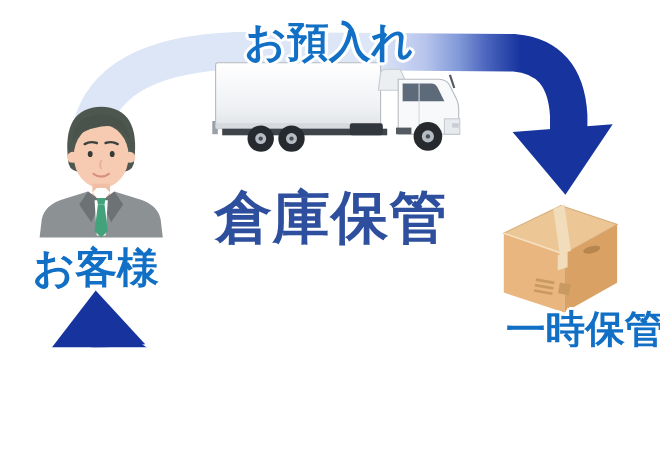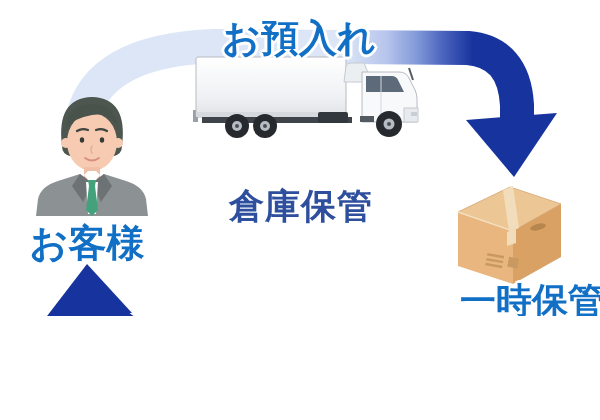--- a/index.html
+++ b/index.html
@@ -13,21 +13,21 @@
     position:absolute;font-weight:bold;white-space:nowrap;line-height:1;
     color:var(--label_blue,#1170c5);transform:translateX(-50%);
     text-shadow:-3px 0 0 #fff,3px 0 0 #fff,0 -3px 0 #fff,0 3px 0 #fff,
                 -2px -2px 0 #fff,2px -2px 0 #fff,-2px 2px 0 #fff,2px 2px 0 #fff;
   }
   .label-deposit{left:299px;top:19px;font-size:38px;}
   .label-customer{left:87px;top:224px;font-size:38px;}
   .label-temp{left:514px;top:283px;font-size:36px;margin-left:18px;}
   .label-withdraw{left:300px;top:303px;font-size:34px;}
   .label-title{
-    left:301px;top:189px;font-size:35px;letter-spacing:1px;
+    left:301px;top:172px;font-size:52px;letter-spacing:1px;
     color:var(--center_blue,#2e4f9e);text-shadow:none;
   }
 </style>
 </head>
 <body>
 
 <div id="stage">
 
   <svg width="600" height="420" viewBox="0 0 600 420">
     <defs>

